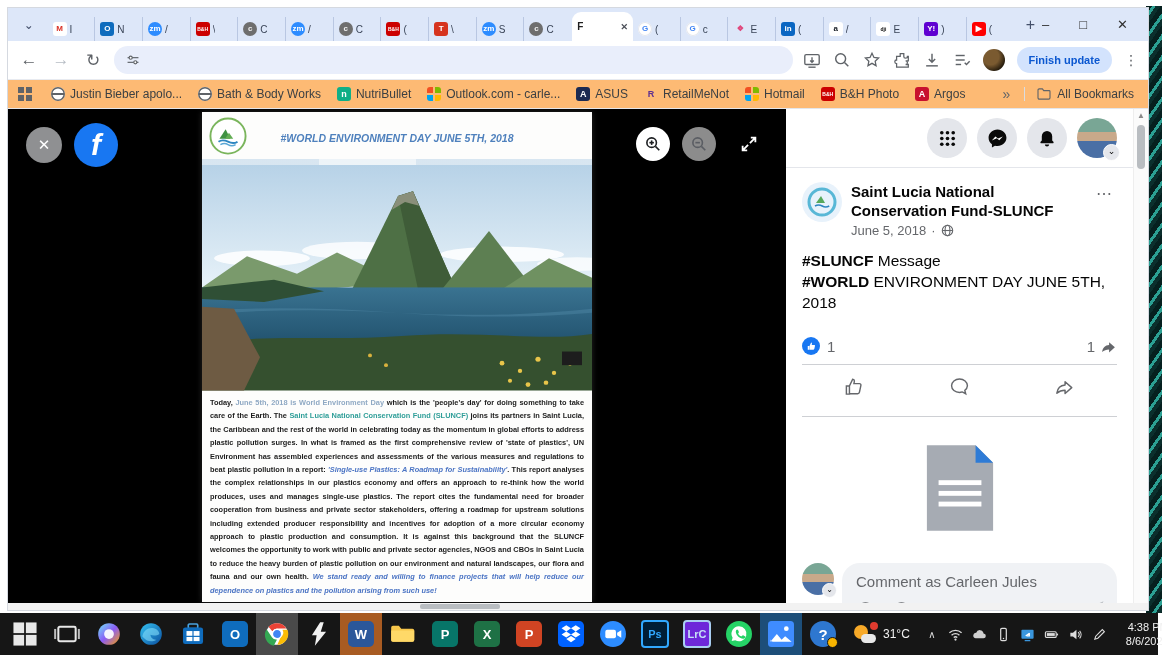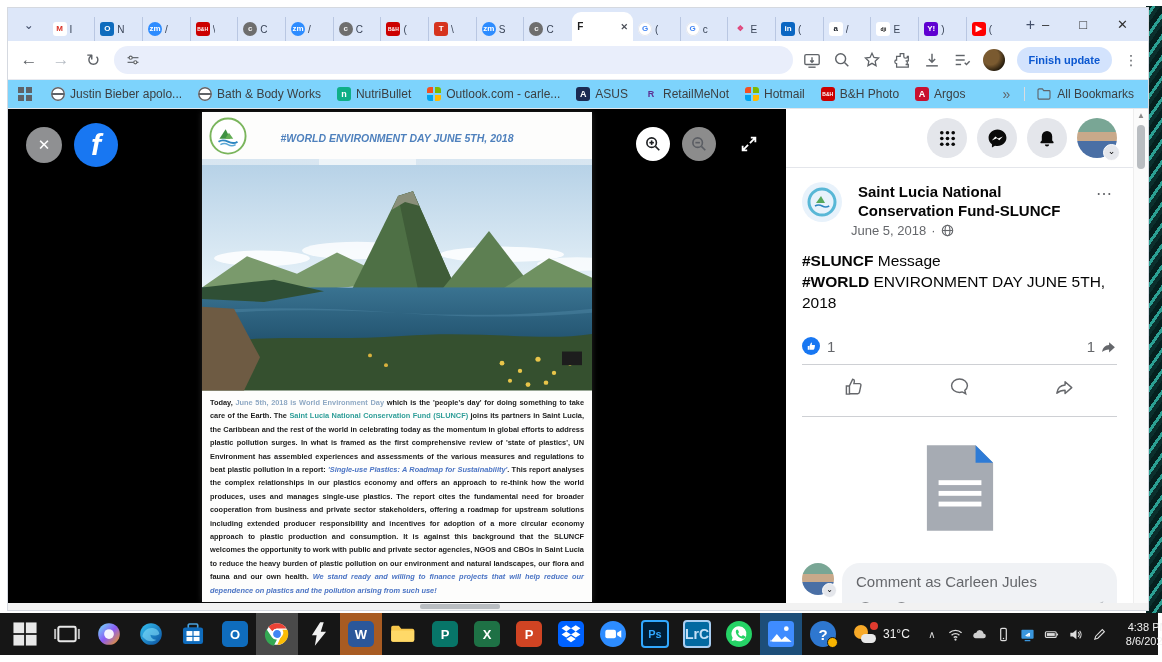--- a/index.html
+++ b/index.html
@@ -30,21 +30,21 @@
   .nav-ic{font-size:17px;color:#5f6368;width:22px;text-align:center;}
   .nav-ic.dim{color:#b6bcc4;}
   .address{flex:1;height:28px;background:#e9eefb;border-radius:14px;display:flex;align-items:center;gap:8px;padding:0 12px;min-width:0;}
   .url{font-size:12.5px;color:#1f1f1f;white-space:nowrap;overflow:hidden;}
   .tb-right{display:flex;align-items:center;gap:12px;}
   .tb-svg{width:18px;height:18px;display:block;}
   .avatar-small{width:22px;height:22px;border-radius:50%;background:radial-gradient(circle at 35% 35%,#7a5a30 0 40%,#231a0c 75%);}
   .update-pill{height:26px;background:#d3e3fd;color:#0b57d0;border-radius:13px;display:flex;align-items:center;padding:0 12px;font-size:11px;font-weight:bold;}
   .kebab{color:#5f6368;font-size:14px;}
 
-  .bookmarks{height:28px;background:#7dd3fc;display:flex;align-items:center;gap:6px;padding:0 10px;border-bottom:1px solid #e4e6ea;font-size:12px;color:#3c4043;}
+  .bookmarks{height:28px;background:#fdba74;display:flex;align-items:center;gap:6px;padding:0 10px;border-bottom:1px solid #e4e6ea;font-size:12px;color:#3c4043;}
   .bm-grid{width:14px;height:14px;background:
     linear-gradient(#5f6368,#5f6368) 0 0/6px 6px no-repeat,
     linear-gradient(#5f6368,#5f6368) 8px 0/6px 6px no-repeat,
     linear-gradient(#5f6368,#5f6368) 0 8px/6px 6px no-repeat,
     linear-gradient(#5f6368,#5f6368) 8px 8px/6px 6px no-repeat;margin-right:6px;}
   .bm-item{display:flex;align-items:center;gap:5px;padding:0 7px;}
   .bm-fav{width:14px;height:14px;border-radius:3px;display:flex;align-items:center;justify-content:center;font-size:9px;font-weight:bold;color:#fff;}
   .bm-globe{border-radius:50%;background:#fff;box-shadow:inset 0 0 0 1.5px #5f6368;position:relative;}
   .bm-globe::after{content:'';position:absolute;left:1px;right:1px;top:6px;height:1.5px;background:#5f6368;}
   .ms-grid{background:
@@ -83,21 +83,21 @@
   .panel{width:348px;background:#fff;display:flex;flex-direction:column;overflow:hidden;}
   .panel-head{height:58px;display:flex;align-items:center;justify-content:flex-end;gap:10px;padding-right:16px;border-bottom:1px solid #e4e6eb;flex:0 0 auto;}
   .fb-circle{width:40px;height:40px;border-radius:50%;background:#e4e6eb;display:flex;align-items:center;justify-content:center;}
   .avatar-photo{width:40px;height:40px;border-radius:50%;position:relative;flex:0 0 auto;
     background:linear-gradient(#79a695 0 34%,#c9a98a 34% 58%,#4a6fa5 58%);}
   .avatar-photo::after{content:'⌄';position:absolute;right:-3px;bottom:-3px;width:15px;height:15px;border-radius:50%;background:#e4e6eb;border:1.5px solid #fff;color:#050505;font-size:9px;line-height:13px;text-align:center;}
   .post{padding:14px 16px 0;flex:1;display:flex;flex-direction:column;}
   .post-head{display:flex;gap:9px;}
   .post-avatar{width:40px;height:40px;flex:0 0 auto;}
   .post-head-text{flex:1;min-width:0;}
-  .post-author{font-size:15px;font-weight:bold;color:#050505;line-height:19px;max-width:250px;margin-left:7px;}
+  .post-author{font-size:15px;font-weight:bold;color:#050505;line-height:19px;max-width:250px;}
   .post-meta{display:flex;align-items:center;gap:5px;font-size:13px;color:#65676b;margin-top:3px;}
   .post-kebab{color:#65676b;font-size:16px;letter-spacing:1px;padding:2px 4px;}
   .post-text{margin-top:12px;font-size:15.5px;line-height:21px;color:#050505;}
   .post-line b{font-weight:bold;}
   .reaction-row{margin-top:24px;display:flex;align-items:center;justify-content:space-between;}
   .reaction-left{display:flex;align-items:center;gap:7px;color:#65676b;font-size:15px;}
   .like-badge{width:18px;height:18px;border-radius:50%;background:#1877f2;display:flex;align-items:center;justify-content:center;}
   .reaction-right{display:flex;align-items:center;gap:5px;color:#65676b;font-size:15px;}
   .divider{border-top:1px solid #ced0d4;margin-top:9px;}
   .action-row{display:flex;height:42px;}
@@ -124,21 +124,21 @@
   .tb-cell.active-orange{background:#a85b22;}
   .tb-cell.active-blue{background:#1d4e79;}
   .app{width:26px;height:26px;position:relative;display:flex;align-items:center;justify-content:center;font-weight:bold;font-size:13px;color:#fff;border-radius:5px;}
   .app svg{width:100%;height:100%;display:block;}
   .app-outlook{background:#0f6cbd;}
   .app-word{background:#2b579a;}
   .app-publisher{background:#077568;}
   .app-excel{background:#1e7145;}
   .app-powerpoint{background:#d04423;}
   .app-photoshop{background:#001e36;border:2px solid #31a8ff;color:#31a8ff;font-size:11px;width:24px;height:24px;border-radius:4px;}
-  .app-lightroom{background:#0369a1;border:2px solid #a9cef2;color:#c5e0f7;font-size:14px;width:24px;height:24px;border-radius:4px;}
+  .app-lightroom{background:#6d28d9;border:2px solid #a9cef2;color:#c5e0f7;font-size:11px;width:24px;height:24px;border-radius:4px;}
   .app-help{background:#2e77d0;border-radius:50%;font-size:15px;}
   .app-help::after{content:'';position:absolute;right:-2px;bottom:-1px;width:9px;height:9px;border-radius:50%;background:#f8b400;border:1px solid #161616;}
   .weather{display:flex;align-items:center;gap:7px;padding:0 10px;color:#f2f2f2;font-size:12px;flex:0 0 auto;}
   .w-icon{position:relative;width:22px;height:20px;}
   .w-sun{position:absolute;left:0;top:1px;width:14px;height:14px;border-radius:50%;background:#f7a928;}
   .w-cloud{position:absolute;right:0;bottom:1px;width:15px;height:9px;border-radius:6px;background:#e8e8e8;}
   .w-badge{position:absolute;right:-2px;top:-2px;width:8px;height:8px;border-radius:50%;background:#e03b2f;}
   .tray{margin-left:auto;display:flex;align-items:center;gap:4px;padding-right:6px;}
   .tray-item{width:24px;height:28px;display:flex;align-items:center;justify-content:center;color:#dcdcdc;font-size:11px;}
   .tray-item svg{width:15px;height:15px;display:block;}

